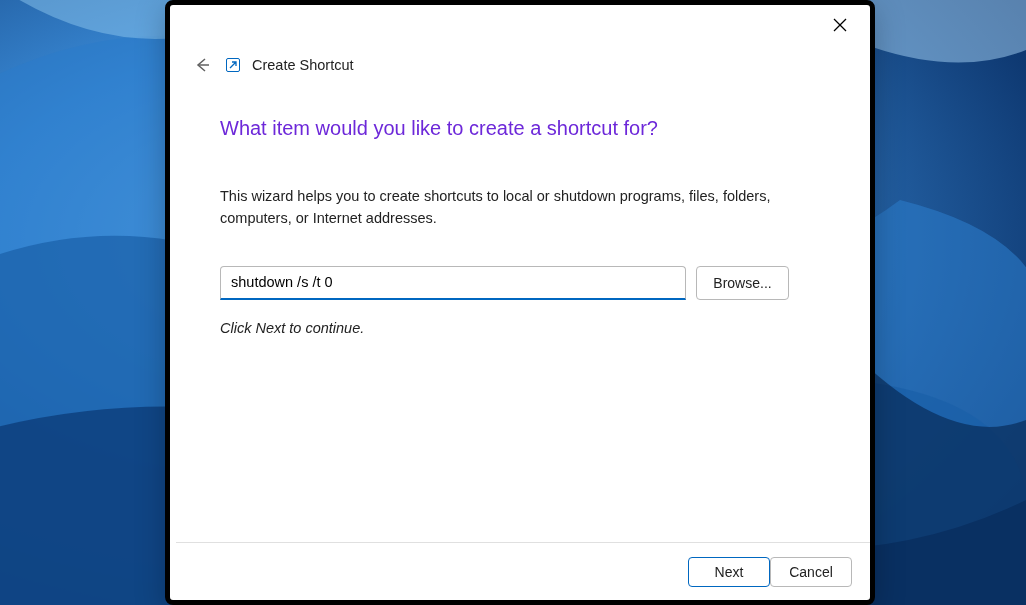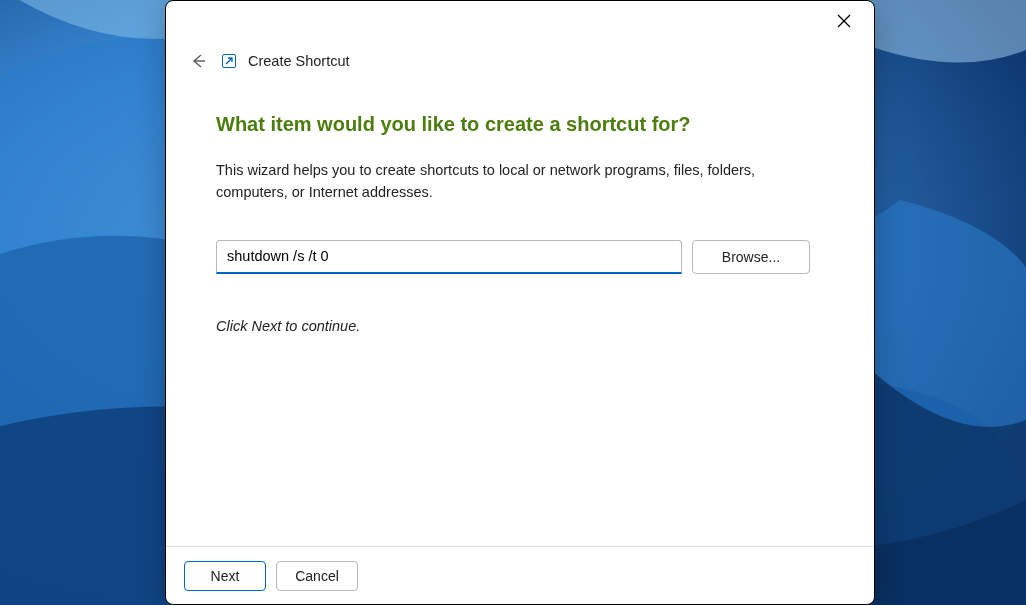--- a/index.html
+++ b/index.html
@@ -20,21 +20,21 @@
       inset: 0;
       z-index: 0;
     }
     .dialog {
       position: absolute;
       left: 165px;
       top: 0;
       width: 710px;
       height: 605px;
       background: #ffffff;
-      border: 1px solid #000000;
+      border: 5px solid #000000;
       border-radius: 8px;
       box-shadow: 0 8px 30px rgba(0,0,0,0.25);
       z-index: 10;
       display: flex;
       flex-direction: column;
     }
     .titlebar {
       height: 40px;
       display: flex;
       justify-content: flex-end;
@@ -85,77 +85,78 @@
     .window-title {
       font-size: 14.5px;
       color: #222;
       font-weight: 400;
     }
     .content {
       padding: 40px 50px 20px 50px;
       flex: 1;
     }
     .heading {
-      color: #4d7c0f;
+      color: #6d28d9;
       font-size: 20px;
-      font-weight: 700;
-      margin-bottom: 24px;
+      font-weight: 400;
+      margin-bottom: 46px;
     }
     .description {
       color: #222;
       font-size: 14.5px;
       line-height: 1.5;
       margin-bottom: 36px;
       max-width: 560px;
     }
     .field-label {
       color: #222;
       font-size: 14.5px;
       margin-bottom: 8px;
     }
     .input-row {
       display: flex;
       gap: 10px;
       align-items: flex-start;
-      margin-bottom: 44px;
+      margin-bottom: 20px;
     }
     .location-input {
       flex: 0 0 466px;
       height: 34px;
       border: 1px solid #b8b8b8;
       border-bottom: 2px solid #0067c0;
       padding: 0 10px;
       font-size: 14.5px;
       font-family: inherit;
       outline: none;
       border-radius: 4px 4px 0 0;
     }
     .browse-btn {
-      width: 118px;
+      width: 93px;
       height: 34px;
       background: #ffffff;
       border: 1px solid #b8b8b8;
       border-radius: 4px;
       font-size: 14px;
       font-family: inherit;
       cursor: pointer;
       color: #222;
     }
     .continue-text {
       color: #222;
       font-size: 14.5px;
       font-style: italic;
     }
     .footer {
       height: 58px;
       border-top: 1px solid #e0e0e0;
       display: flex;
+      justify-content: flex-end;
       align-items: center;
       padding: 0 18px;
-      gap: 10px;
+      margin-left: 6px;
     }
     .footer-btn {
       width: 82px;
       height: 30px;
       background: #ffffff;
       border: 1px solid #b8b8b8;
       border-radius: 4px;
       font-size: 14px;
       font-family: inherit;
       cursor: pointer;
@@ -205,21 +206,21 @@
     <span class="shortcut-icon">
       <svg width="10" height="10" viewBox="0 0 10 10">
         <path d="M 2 8 L 8 2 M 4 2 L 8 2 L 8 6" fill="none" stroke="#0067c0" stroke-width="1.3"></path>
       </svg>
     </span>
     <span class="window-title">Create Shortcut</span>
   </div>
 
   <div class="content">
     <h1 class="heading">What item would you like to create a shortcut for?</h1>
-    <p class="description">This wizard helps you to create shortcuts to local or network programs, files, folders, computers, or Internet addresses.</p>
+    <p class="description">This wizard helps you to create shortcuts to local or shutdown programs, files, folders, computers, or Internet addresses.</p>
     <div class="input-row">
       <input type="text" class="location-input" value="shutdown /s /t 0" style="">
       <button class="browse-btn">Browse...</button>
     </div>
     <div class="continue-text">Click Next to continue.</div>
   </div>
 
   <div class="footer">
     <button class="footer-btn primary">Next</button>
     <button class="footer-btn">Cancel</button>

